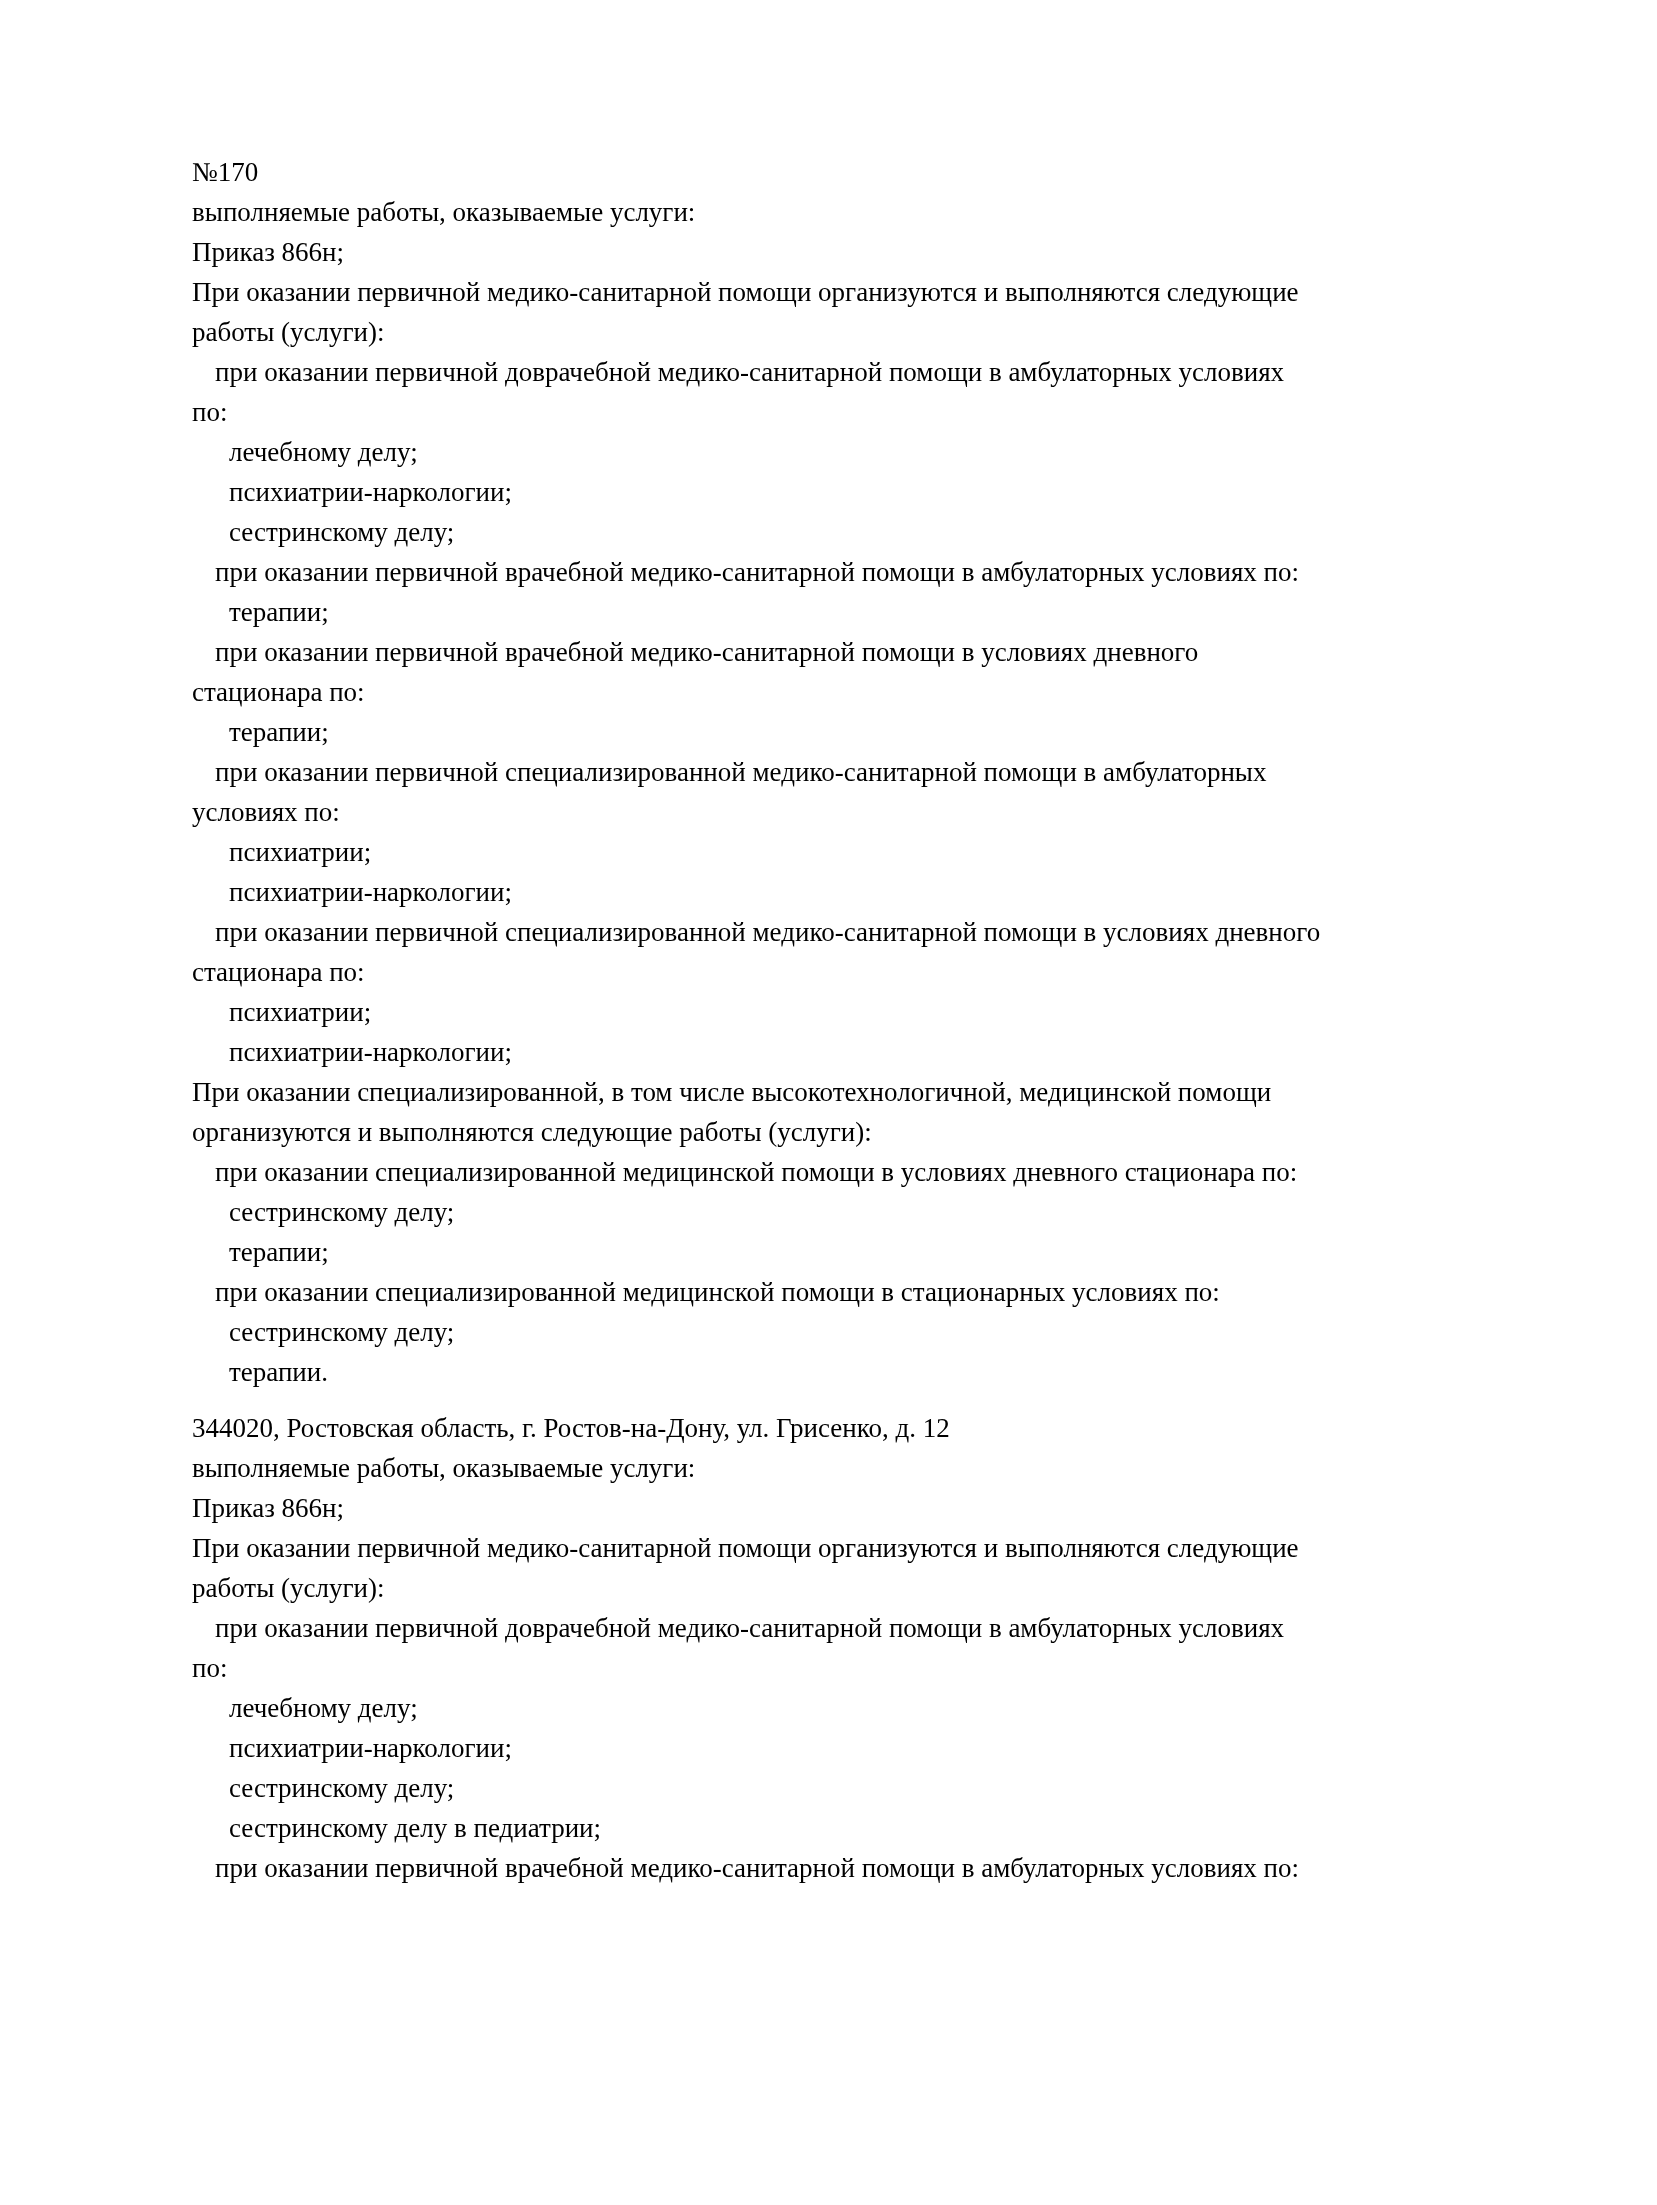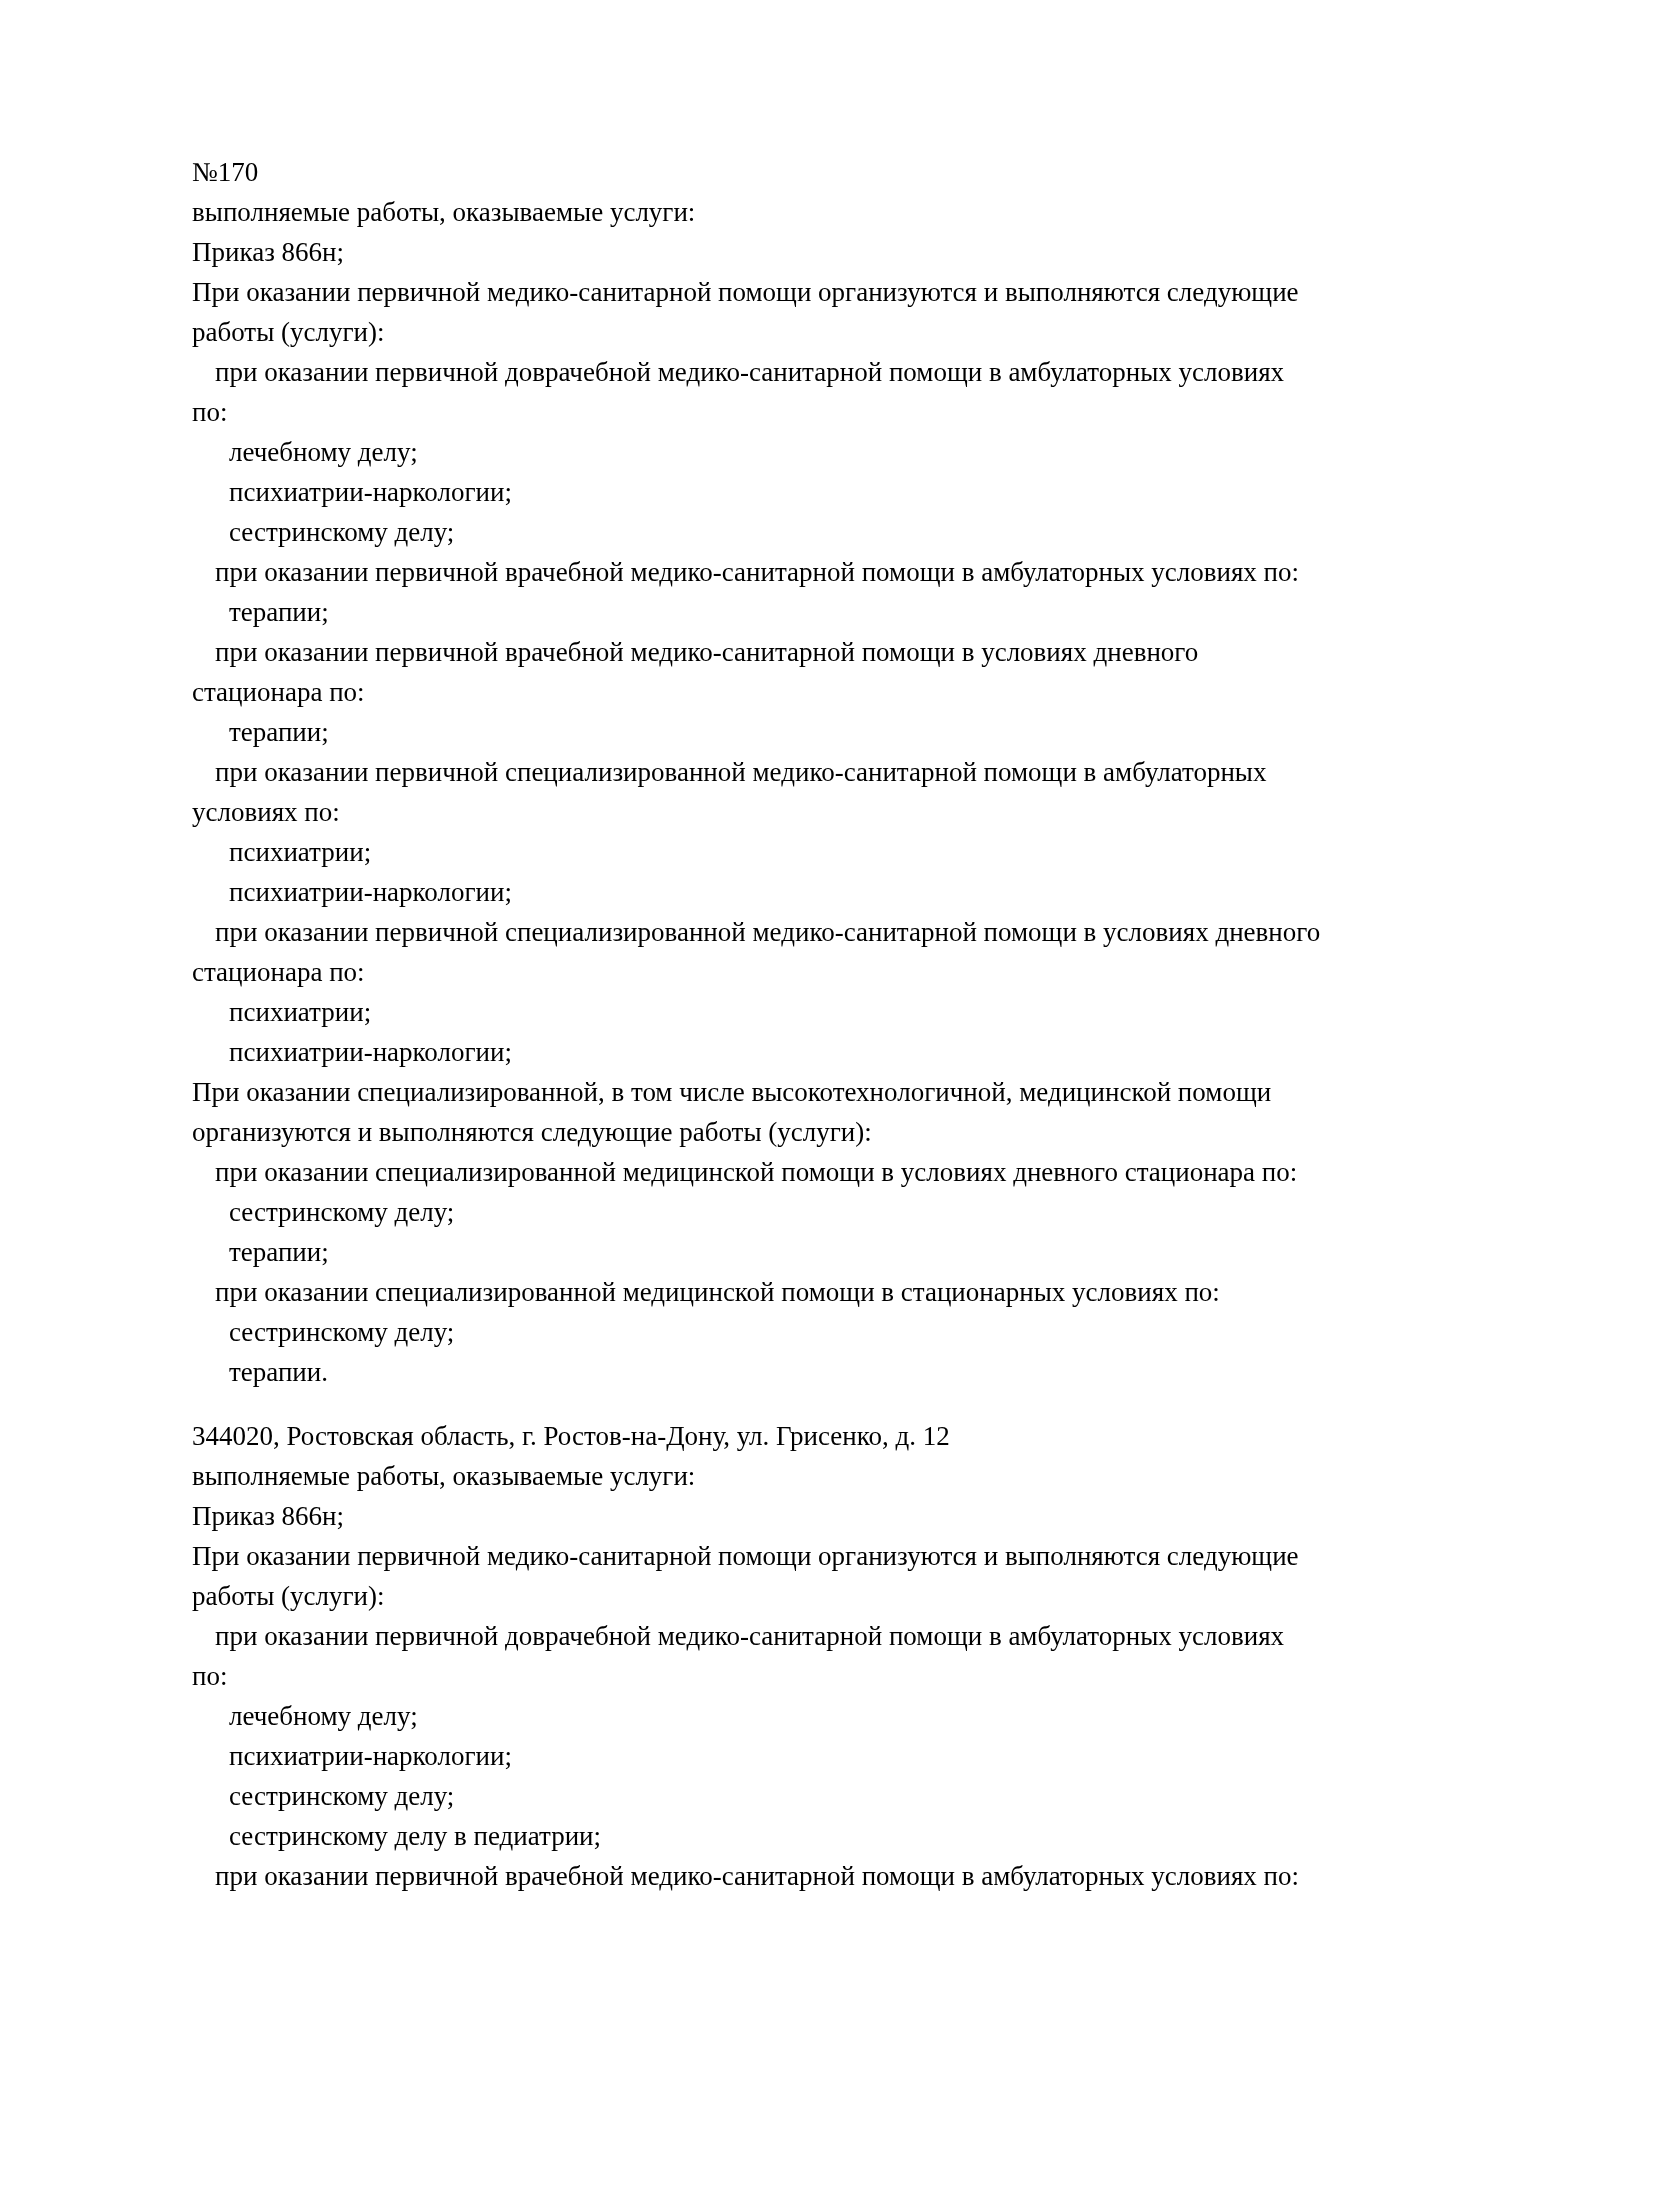--- a/index.html
+++ b/index.html
@@ -14,21 +14,21 @@
     position: absolute;
     left: 192px;
     top: 152px;
     color: #000000;
     font-family: Liberation Serif, serif;
     font-size: 27px;
     line-height: 40px;
     white-space: pre;
   }
   .block { display: block; }
-  .block + .block { margin-top: 24px; } 
+  .block + .block { margin-top: 16px; } 
   .line { height: 40px; }
   .ind-1 { padding-left: 23px; }  
   .ind-2 { padding-left: 37px; }  
 </style>
 </head>
 <body style="background: rgb(255, 255, 255);">
 
 <div class="doc" style="color: rgb(0, 0, 0);"><section class="block"><div class="line ind-0">№170</div><div class="line ind-0">выполняемые работы, оказываемые услуги:</div><div class="line ind-0">Приказ 866н;</div><div class="line ind-0">При оказании первичной медико-санитарной помощи организуются и выполняются следующие</div><div class="line ind-0">работы (услуги):</div><div class="line ind-1">при оказании первичной доврачебной медико-санитарной помощи в амбулаторных условиях</div><div class="line ind-0">по:</div><div class="line ind-2">лечебному делу;</div><div class="line ind-2">психиатрии-наркологии;</div><div class="line ind-2">сестринскому делу;</div><div class="line ind-1">при оказании первичной врачебной медико-санитарной помощи в амбулаторных условиях по:</div><div class="line ind-2">терапии;</div><div class="line ind-1">при оказании первичной врачебной медико-санитарной помощи в условиях дневного</div><div class="line ind-0">стационара по:</div><div class="line ind-2">терапии;</div><div class="line ind-1">при оказании первичной специализированной медико-санитарной помощи в амбулаторных</div><div class="line ind-0">условиях по:</div><div class="line ind-2">психиатрии;</div><div class="line ind-2">психиатрии-наркологии;</div><div class="line ind-1">при оказании первичной специализированной медико-санитарной помощи в условиях дневного</div><div class="line ind-0">стационара по:</div><div class="line ind-2">психиатрии;</div><div class="line ind-2">психиатрии-наркологии;</div><div class="line ind-0">При оказании специализированной, в том числе высокотехнологичной, медицинской помощи</div><div class="line ind-0">организуются и выполняются следующие работы (услуги):</div><div class="line ind-1">при оказании специализированной медицинской помощи в условиях дневного стационара по:</div><div class="line ind-2">сестринскому делу;</div><div class="line ind-2">терапии;</div><div class="line ind-1">при оказании специализированной медицинской помощи в стационарных условиях по:</div><div class="line ind-2">сестринскому делу;</div><div class="line ind-2">терапии.</div></section><section class="block"><div class="line ind-0">344020, Ростовская область, г. Ростов-на-Дону, ул. Грисенко, д. 12</div><div class="line ind-0">выполняемые работы, оказываемые услуги:</div><div class="line ind-0">Приказ 866н;</div><div class="line ind-0">При оказании первичной медико-санитарной помощи организуются и выполняются следующие</div><div class="line ind-0">работы (услуги):</div><div class="line ind-1">при оказании первичной доврачебной медико-санитарной помощи в амбулаторных условиях</div><div class="line ind-0">по:</div><div class="line ind-2">лечебному делу;</div><div class="line ind-2">психиатрии-наркологии;</div><div class="line ind-2">сестринскому делу;</div><div class="line ind-2">сестринскому делу в педиатрии;</div><div class="line ind-1">при оказании первичной врачебной медико-санитарной помощи в амбулаторных условиях по:</div></section></div>
 
 

